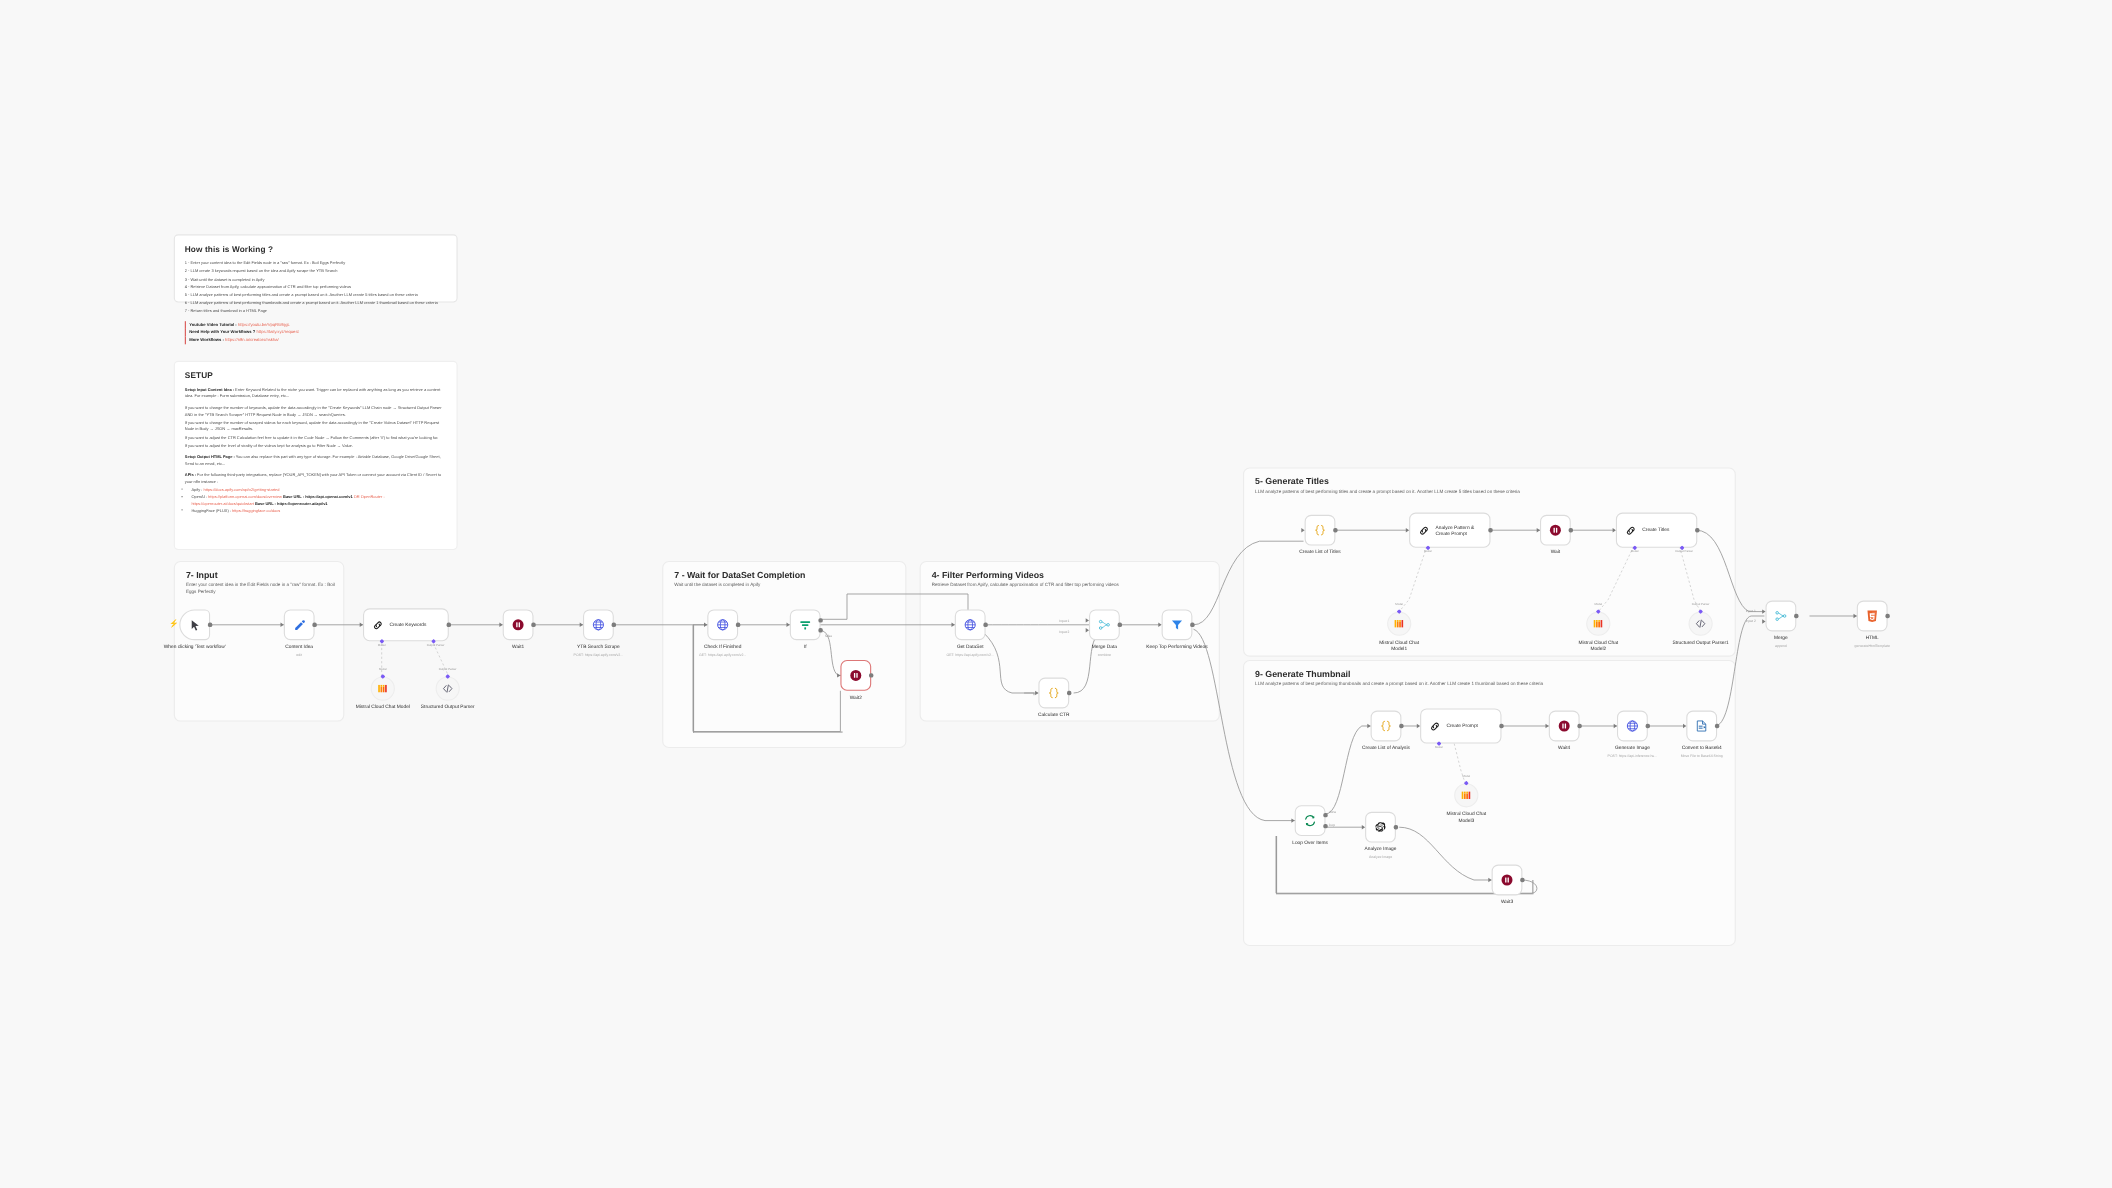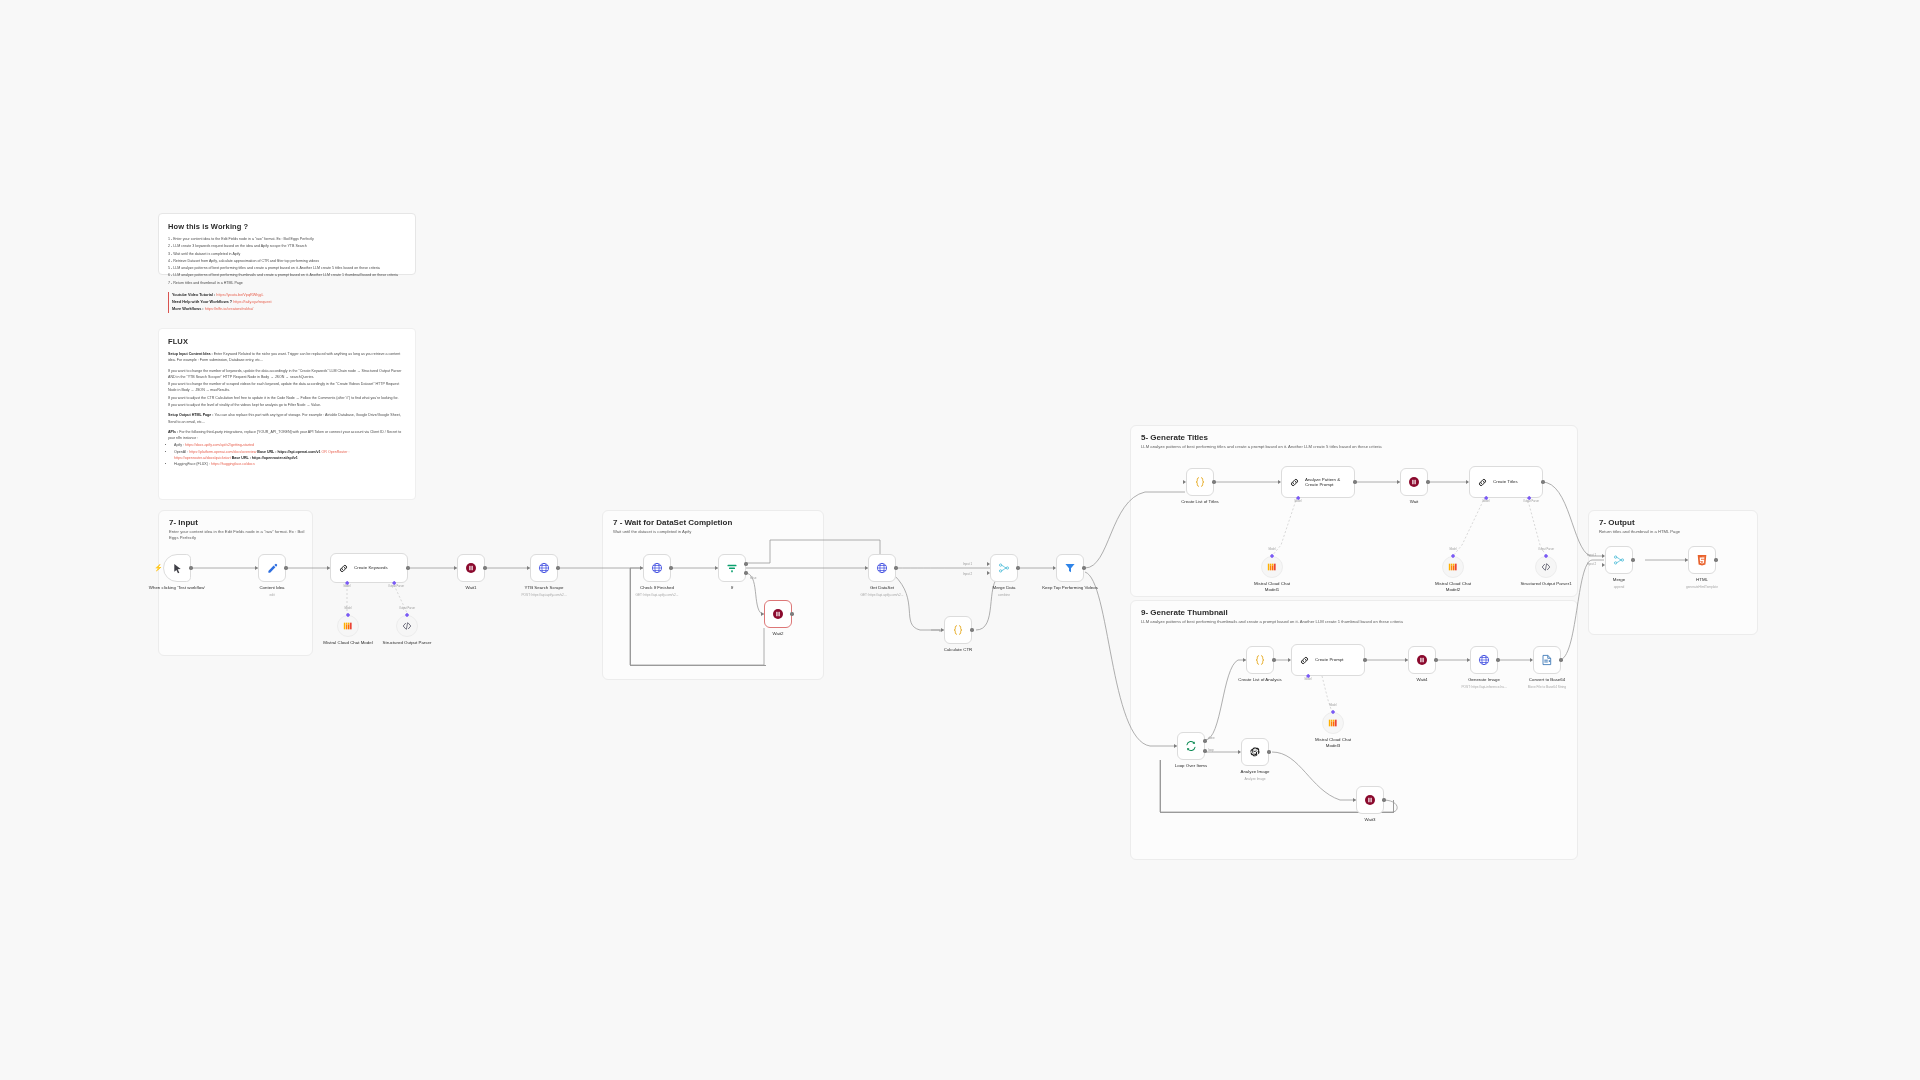--- a/index.html
+++ b/index.html
@@ -145,21 +145,21 @@
         <span class="lnk">https://taily.xyz/request</span>
       </div>
       <div>
         <span>More Workflows :</span>
         <span class="lnk">https://n8n.io/creators/nskha/</span>
       </div>
     </div>
   </div>
 
   <div class="sticky" style="left:158px; top:328px; width:258px; height:172px; border-color:#efefef;">
-    <h3>FLUX</h3>
+    <h3>SETUP</h3>
     <p class="gap">
       <b>Setup Input Content Idea :</b><span> Enter Keyword Related to the niche you want. Trigger can be replaced with anything as long as you retrieve a content idea. For example : Form submission, Database entry, etc...</span>
     </p>
     <p class="gap">If you want to change the number of keywords, update the data accordingly in the "Create Keywords" LLM Chain node → Structured Output Parser AND in the "YTB Search Scraper" HTTP Request Node in Body → JSON → searchQueries.</p>
     <p>If you want to change the number of scraped videos for each keyword, update the data accordingly in the "Create Videos Dataset" HTTP Request Node in Body → JSON → maxResults.</p>
     <p>If you want to adjust the CTR Calculation feel free to update it in the Code Node → Follow the Comments (after '//') to find what you're looking for.</p>
     <p>If you want to adjust the level of virality of the videos kept for analysis go to Filter Node → Value.</p>
     <p class="gap">
       <b>Setup Output HTML Page :</b><span> You can also replace this part with any type of storage. For example : Airtable Database, Google Drive/Google Sheet, Send to an email, etc...</span>
     </p>
@@ -189,35 +189,35 @@
     <div class="sec-title">7- Input</div>
     <div class="sec-sub" style="width:140px; white-space:normal; line-height:1.5;">Enter your content idea in the Edit Fields node in a "raw" format. Ex : Boil Eggs Perfectly</div>
   </div>
 
 
   <div class="section" style="left:602px; top:510px; width:222px; height:170px;">
     <div class="sec-title">7 - Wait for DataSet Completion</div>
     <div class="sec-sub">Wait until the dataset is completed in Apify</div>
   </div>
 
+  <div class="section" style="left:836px; top:510px; width:273px; height:146px;">
+    <div class="sec-title">4- Filter Performing Videos</div>
+    <div class="sec-sub">Retrieve Dataset from Apify, calculate approximation of CTR and filter top performing videos</div>
+  </div>
 
   <div class="section" style="left:1130px; top:425px; width:448px; height:172px;">
     <div class="sec-title">5- Generate Titles</div>
     <div class="sec-sub">LLM analyze patterns of best performing titles and create a prompt based on it. Another LLM create 5 titles based on these criteria</div>
   </div>
 
   <div class="section" style="left:1130px; top:600px; width:448px; height:260px;">
     <div class="sec-title">9- Generate Thumbnail</div>
     <div class="sec-sub">LLM analyze patterns of best performing thumbnails and create a prompt based on it. Another LLM create 1 thumbnail based on these criteria</div>
   </div>
 
-  <div class="section" style="left:1588px; top:510px; width:170px; height:125px;">
-    <div class="sec-title">7- Output</div>
-    <div class="sec-sub">Return titles and thumbnail in a HTML Page</div>
-  </div>
 
   <svg class="flow" width="1920" height="1080">
 
     <path d="M191,568 L258,568"></path>
     <path d="M286,568 L330,568"></path>
 
     <path d="M408,568 L457,568"></path>
     <path d="M484,568 L530,568"></path>
     <path d="M557,568 L643,568"></path>
 

